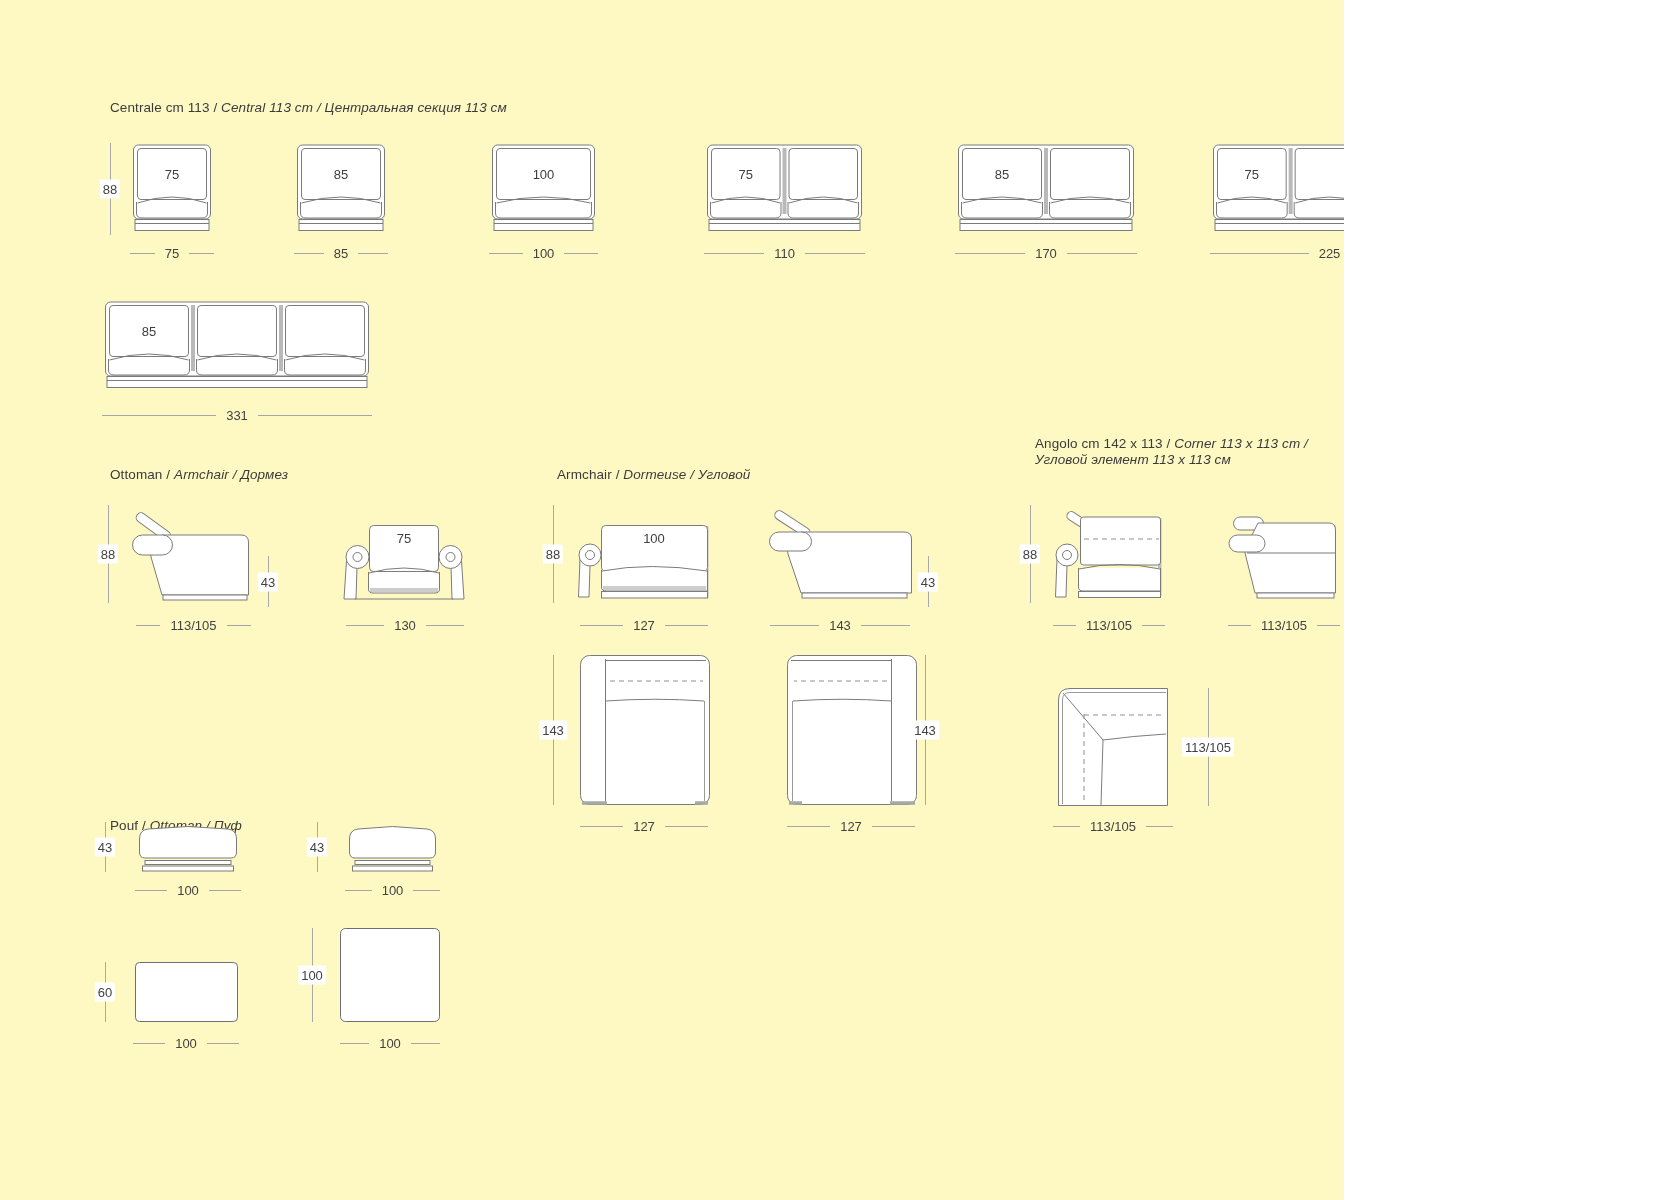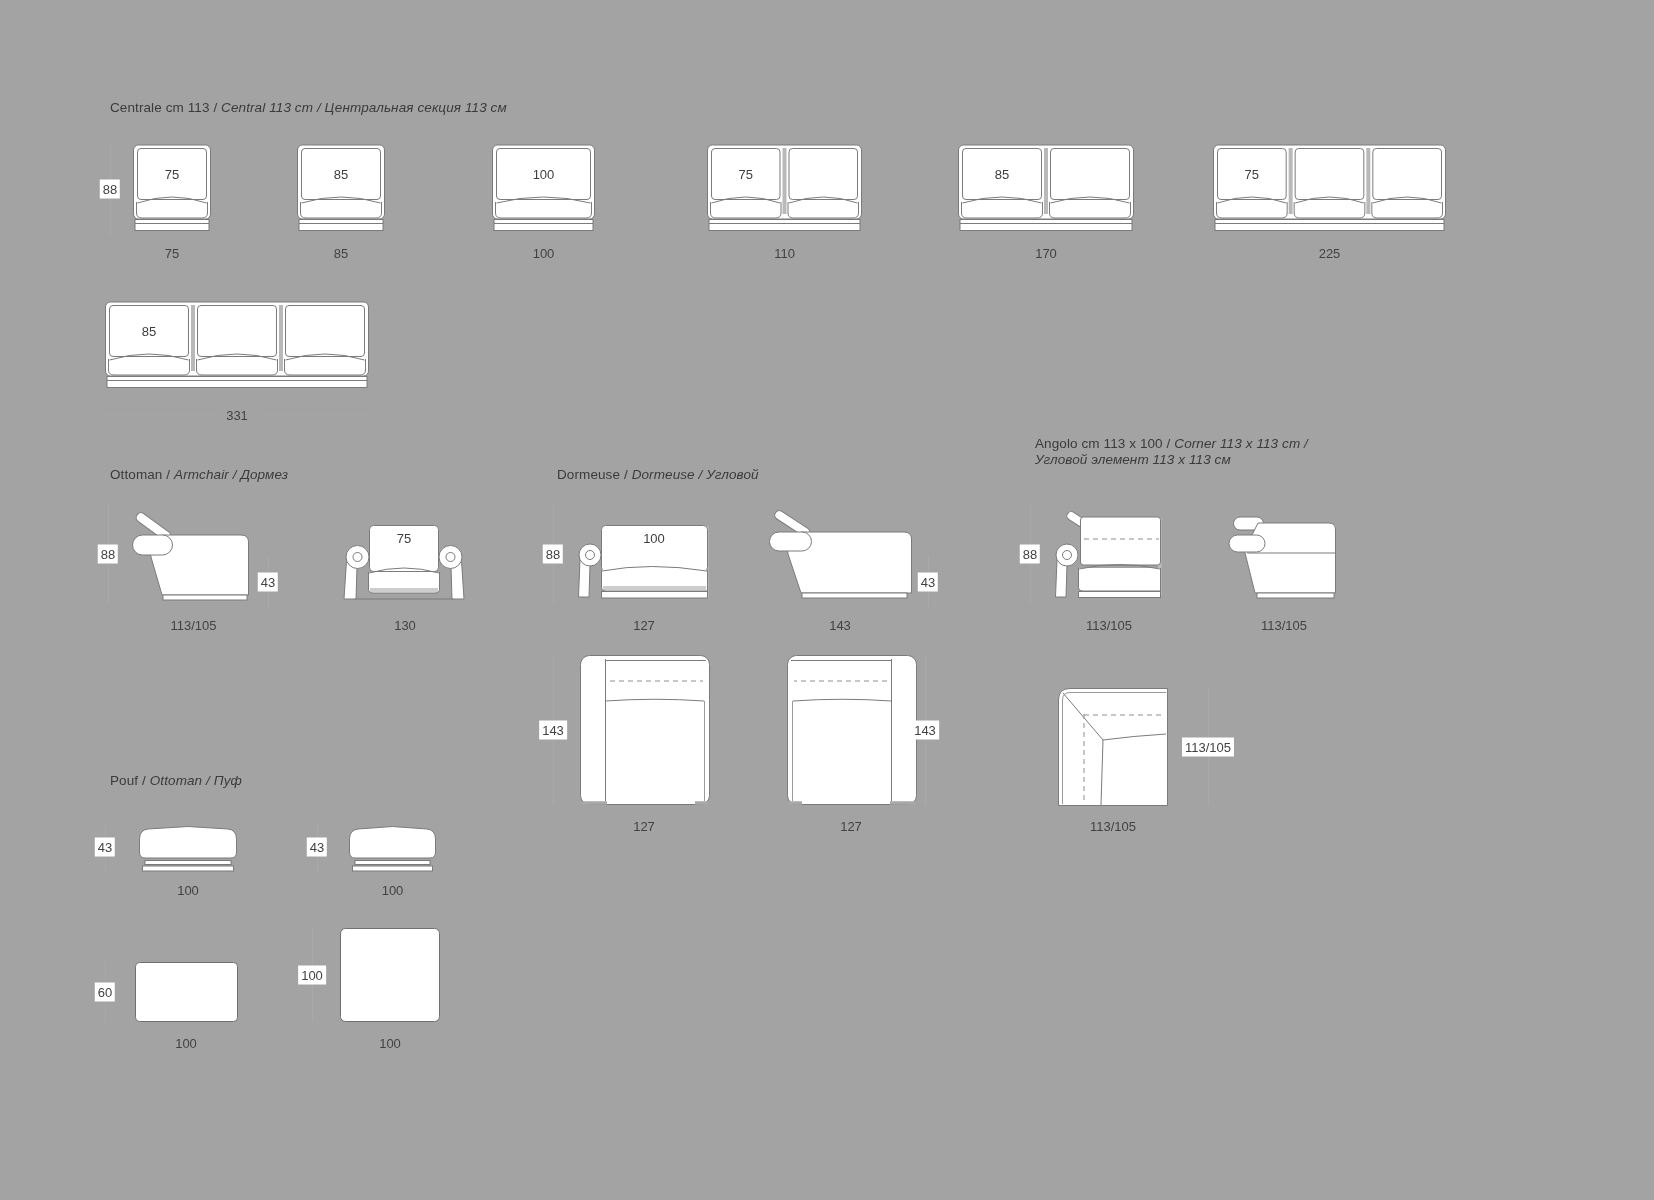--- a/index.html
+++ b/index.html
@@ -1,16 +1,16 @@
 <!DOCTYPE html>
 <html><head>
 <meta charset="utf-8">
 <style>
   html,body{margin:0;padding:0;background:#ffffff;}
-  .canvas{position:relative;width:1654px;height:1200px;background:#a3a3a3;
+  .canvas{position:relative;width:1344px;height:1200px;background:#fef9c3;
           font-family:"Liberation Sans",sans-serif;overflow:hidden;}
   .sec-title{position:absolute;font-size:13.5px;color:#3b3b3b;white-space:nowrap;letter-spacing:.1px;}
   .sec-title .it{font-style:italic;}
   .module{position:absolute;}
   .drawing{position:absolute;left:0;top:0;}
   svg{display:block;overflow:visible;}
   .cushion-label{position:absolute;font-size:13px;color:#3e3e3e;width:40px;text-align:center;}
   
   .hdim{position:absolute;display:flex;align-items:center;gap:10px;height:16px;}
   .hdim .hline{flex:1;height:1px;background:#a5a5a5;}
@@ -229,21 +229,21 @@
     </svg>
     <div class="cushion-label" style="left:61px;top:26px;transform:translateX(-50%)">75</div>
   </div>
   <div class="hdim" style="left:346px;top:617px;width:118px">
     <span class="hline"></span>
       <span class="hlabel">130</span>
       <span class="hline"></span>
   </div>
 
   <div class="sec-title" style="left:557px;top:467px">
-    <span>Dormeuse / </span><span class="it">Dormeuse / Угловой</span>
+    <span>Armchair / </span><span class="it">Dormeuse / Угловой</span>
   </div>
 
   <div class="vdim" style="left:553px;top:505px;height:98px">
     <div class="vline"></div>
     <div class="vlabel">88</div>
   </div>
 
   <div class="module" style="left:578px;top:505px">
     <svg width="132" height="98" viewBox="0 0 132 98" fill="none" stroke="#7b7b7b" stroke-width="1">
       <rect x="127" y="21" width="3.5" height="72" fill="#bdbdbd" stroke="none"></rect>
@@ -321,21 +321,21 @@
     <div class="vline"></div>
     <div class="vlabel">143</div>
   </div>
   <div class="hdim" style="left:787px;top:818px;width:128px">
     <span class="hline"></span>
       <span class="hlabel">127</span>
       <span class="hline"></span>
   </div>
 
   <div class="sec-title" style="left:1035px;top:436px">
-    <span>Angolo cm 113 x 100 / </span><span class="it">Corner 113 x 113 cm /</span>
+    <span>Angolo cm 142 x 113 / </span><span class="it">Corner 113 x 113 cm /</span>
   </div>
   <div class="sec-title" style="left:1035px;top:452px">
     <span class="it">Угловой элемент 113 x 113 см</span>
   </div>
 
   <div class="vdim" style="left:1030px;top:505px;height:98px">
     <div class="vline"></div>
     <div class="vlabel">88</div>
   </div>
 
@@ -390,21 +390,21 @@
   <div class="vdim" style="left:1208px;top:688px;height:118px">
     <div class="vline"></div>
     <div class="vlabel">113/105</div>
   </div>
   <div class="hdim" style="left:1053px;top:818px;width:120px">
     <span class="hline"></span>
       <span class="hlabel">113/105</span>
       <span class="hline"></span>
   </div>
 
-  <div class="sec-title" style="left:110px;top:773px">
+  <div class="sec-title" style="left:110px;top:818px">
     <span>Pouf / </span><span class="it">Ottoman / Пуф</span>
   </div>
 
   <div class="vdim" style="left:105px;top:822px;height:50px">
     <div class="vline"></div>
     <div class="vlabel">43</div>
   </div>
   <div class="module" style="left:135px;top:822px">
     <svg width="106" height="50" viewBox="0 0 106 50" fill="none" stroke="#7b7b7b" stroke-width="1">
       <path d="M 4.5 17 Q 4.5 8 13 7 L 53 4.5 L 93 7 Q 101.5 8 101.5 17 L 101.5 30 Q 101.5 36 96 36 L 10 36 Q 4.5 36 4.5 30 Z" fill="#fff"></path>

